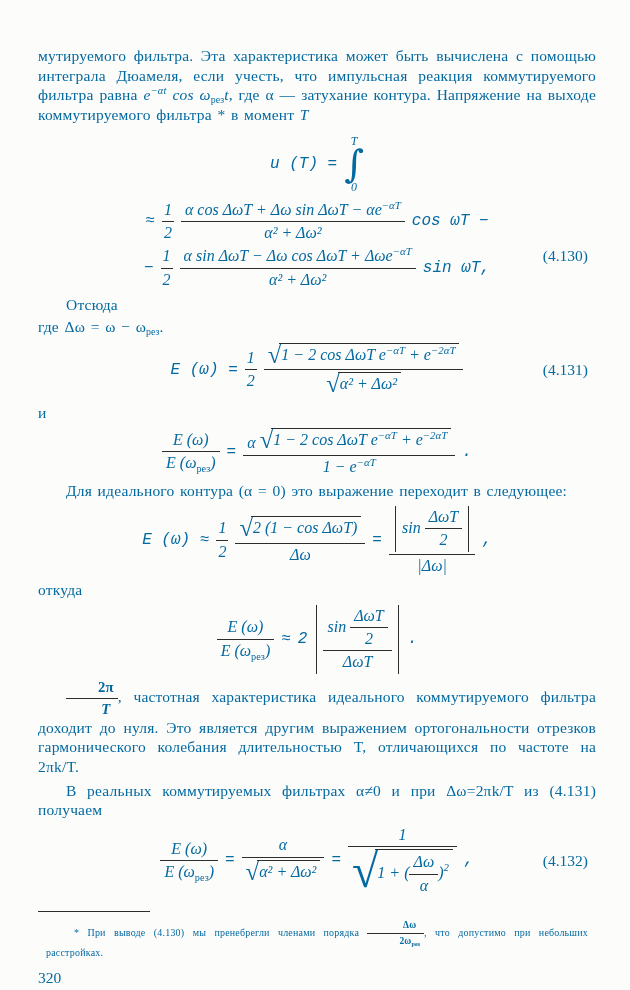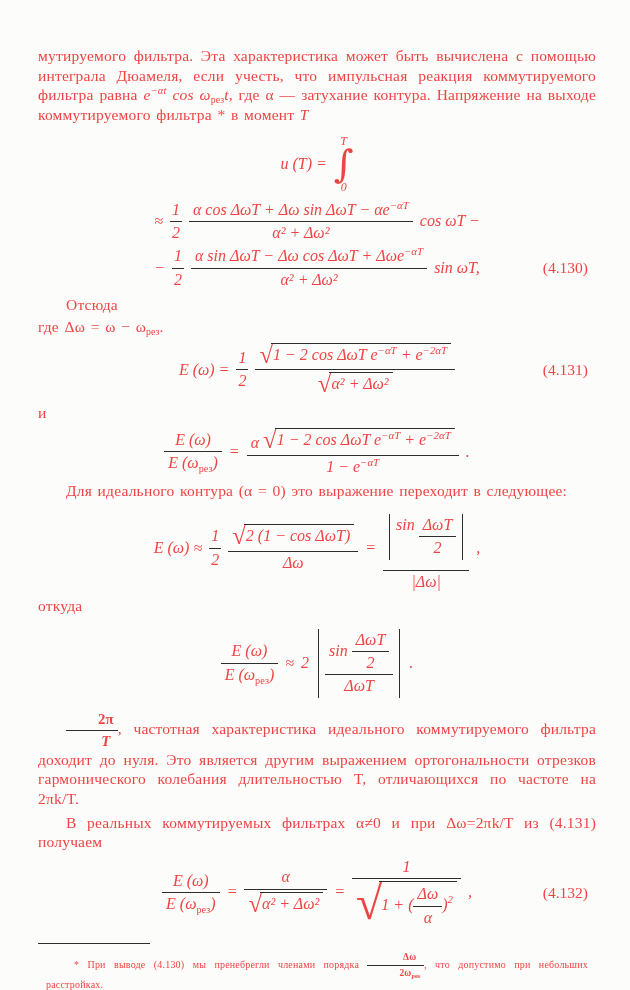--- a/index.html
+++ b/index.html
@@ -1,52 +1,52 @@
 <!DOCTYPE html>
 <html><head>
 <meta charset="utf-8">
 <style>
   html,body{margin:0;padding:0;background:#ddd;}
   .page{
     position:relative;
     width:630px;height:990px;box-sizing:border-box;
     margin:0 auto;
-    background:#fcfcfa;color:#ef4444;
+    background:#fcfcfa;color:#0369a1;
     padding:46px 34px 0 38px;
     font-family:"Liberation Serif","DejaVu Serif",serif;
     font-size:15.5px;line-height:1.27;
     overflow:hidden;
   }
   .body-text{margin:0 0 4px;text-align:justify;letter-spacing:0.2px;word-spacing:1.5px;}
   .indent{text-indent:28px;}
   .plain{margin:2px 0;}
   .mathv{font-style:italic;white-space:nowrap;}
   .eqgroup{position:relative;margin:6px 0;}
   .eqline{display:flex;justify-content:center;align-items:center;column-gap:7px;font-style:italic;margin:5px 0;font-size:16px;}
   .eqno{position:absolute;right:8px;font-style:normal;font-size:15.5px;}
   .eqno.mid{top:50%;transform:translateY(-50%);}
-  .eqno.low{bottom:12px;}
+  .eqno.low{bottom:24px;}
   .frac{display:inline-block;vertical-align:middle;text-align:center;line-height:1.15;}
   .frac .num{display:block;padding:0 4px 2px;}
   .frac .den{display:block;border-top:1px solid #2d2d2d;padding:2px 4px 0;}
   .frac.half .num,.frac.half .den{padding-left:2px;padding-right:2px;}
   .ifrac{font-size:0.95em;font-weight:bold;}
   .sqrt{display:inline-flex;align-items:flex-start;}
   .rad{font-size:1.55em;line-height:1;margin-right:-2px;font-style:normal;}
   .vinc{border-top:1.3px solid #2d2d2d;padding:2px 4px 0 2px;font-style:italic;}
   .bigsqrt .rad{font-size:3.0em;line-height:0.92;margin-right:-3px;}
   .bigsqrt .vinc{padding-top:3px;}
-  .abs{display:inline-flex;align-items:flex-start;border-left:1.4px solid #2d2d2d;border-right:1.4px solid #2d2d2d;padding:2px 6px;margin:8px 2px;}
+  .abs{display:inline-flex;align-items:center;border-left:1.4px solid #2d2d2d;border-right:1.4px solid #2d2d2d;padding:2px 6px;margin:0 2px;}
   .intwrap{display:inline-flex;flex-direction:column;align-items:center;line-height:1;}
   .int-lim{font-size:12px;line-height:12px;font-style:italic;}
   .int-sign{font-size:38px;line-height:32px;font-style:normal;font-family:"DejaVu Serif",serif;padding:1px 0;}
   sup{font-size:68%;line-height:0;}
   sub{font-size:68%;line-height:0;}
   .subrez{font-size:64%;font-style:normal;letter-spacing:0;vertical-align:-0.35em;}
-  .tok{white-space:nowrap;}
+  .tok{white-space:nowrap;font-family:Liberation Mono, monospace;}
   .fnrule{width:112px;border:0;border-top:1px solid #2d2d2d;margin:16px 0 8px 0;}
   .footnote{font-size:10px;margin:8px;}
   .pageno{margin-top:8px;font-size:15.5px;}
 </style>
 </head>
 <body>
 
 <div class="page">
 
   <p class="body-text"><span>мутируемого фильтра. Эта характеристика может быть вычислена с помощью интеграла Дюамеля, если учесть, что импульсная реакция коммутируемого фильтра равна </span><span class="mathv"><span>e</span><sup>−αt</sup><span> cos ω</span><sub class="subrez">рез</sub><span>t</span></span><span>, где α — затухание контура. Напряжение на выходе коммутируемого фильтра * в момент </span><span class="mathv">T</span>

